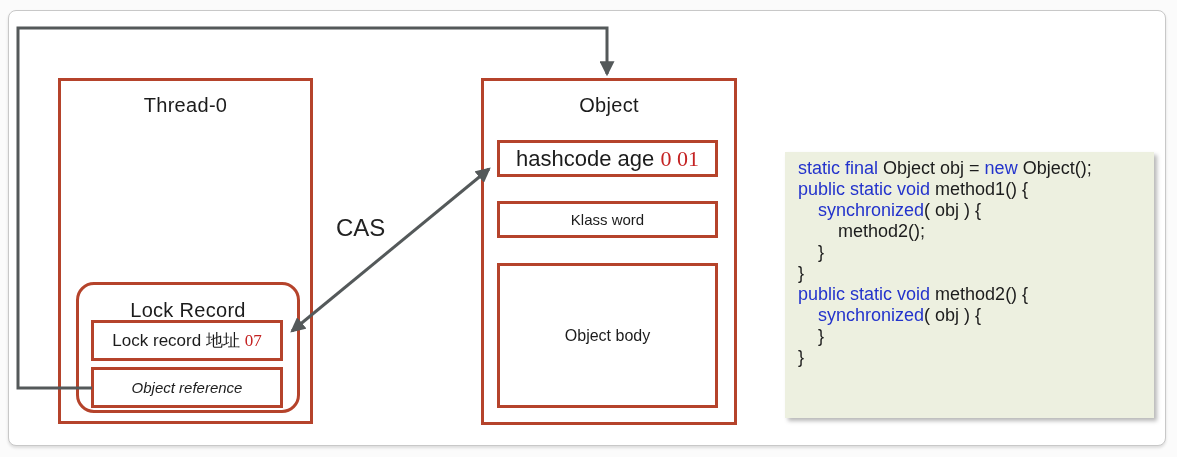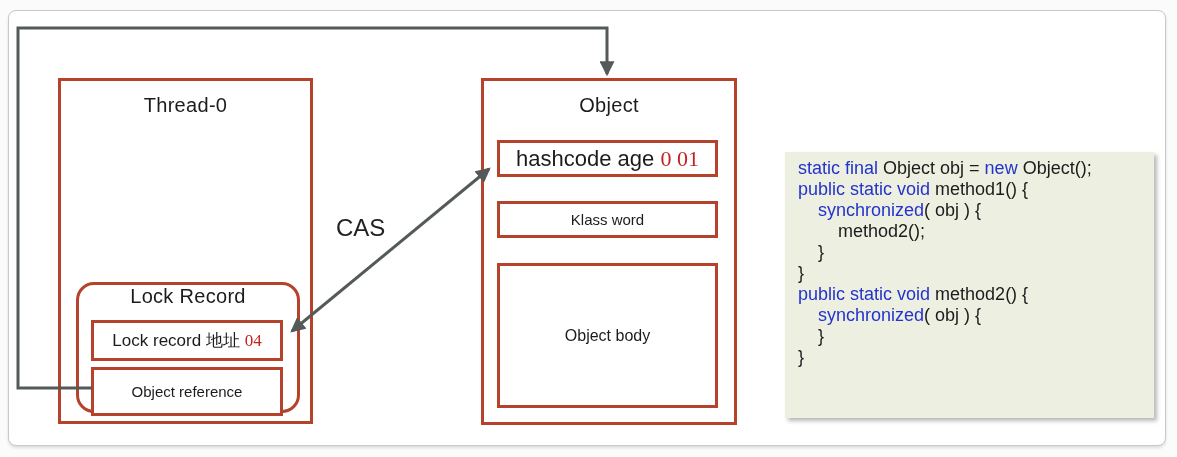--- a/index.html
+++ b/index.html
@@ -24,27 +24,27 @@
   .card{
     position:absolute;left:8px;top:10px;width:1156px;height:434px;
     background:#ffffff;border:1px solid var(--card-border);border-radius:8px;
     box-shadow:0 2px 3px rgba(0,0,0,0.12);
   }
   .rbox{position:absolute;border:3px solid var(--red);background:#ffffff;box-sizing:border-box;}
   .box-title{font-size:20px;text-align:center;padding-top:13px;letter-spacing:.3px;}
   .thread-box{left:58px;top:78px;width:255px;height:346px;}
   .object-box{left:481px;top:78px;width:256px;height:347px;}
   .lock-record-box{left:76px;top:282px;width:224px;height:131px;border-radius:18px;}
-  .lock-record-box .box-title{padding-top:0;}
+  .lock-record-box .box-title{padding-top:14px;}
   .cell{
     position:absolute;border:3px solid var(--red);background:#fff;box-sizing:border-box;
     display:flex;align-items:center;justify-content:center;white-space:pre;
   }
   .cell-addr{left:91px;top:320px;width:192px;height:41px;font-size:17px;}
-  .cell-ref{left:91px;top:367px;width:192px;height:49px;font-size:15px;}
+  .cell-ref{left:91px;top:367px;width:192px;height:41px;font-size:15px;font-style:italic;}
   .cell-hash{left:497px;top:140px;width:221px;height:37px;font-size:22px;}
   .cell-klass{left:497px;top:201px;width:221px;height:37px;font-size:15px;}
   .cell-body{left:497px;top:263px;width:221px;height:145px;font-size:16px;}
   .redval{color:var(--red-text);font-family:Liberation Serif, serif;}
   .cas-label{position:absolute;left:336px;top:196px;width:70px;font-size:24px;color:#222;margin-top:18px;}
   svg.overlay{position:absolute;left:0;top:0;width:1177px;height:457px;pointer-events:none;}
   .code-block{
     position:absolute;left:785px;top:152px;width:369px;height:266px;
     background:var(--code-bg);box-sizing:border-box;
     padding:6px 8px 0 13px;
@@ -63,21 +63,21 @@
   <div class="card"></div>
 
   <div class="rbox thread-box">
     <div class="box-title">Thread-0</div>
   </div>
 
   <div class="rbox lock-record-box">
     <div class="box-title">Lock Record</div>
   </div>
   <div class="cell cell-addr">
-    <span>Lock record 地址 </span><span class="redval">04</span>
+    <span>Lock record 地址 </span><span class="redval">07</span>
   </div>
   <div class="cell cell-ref">
     <span>Object reference</span>
   </div>
 
   <div class="rbox object-box">
     <div class="box-title">Object</div>
   </div>
   <div class="cell cell-hash">
     <span>hashcode age </span><span class="redval">0 01</span>

